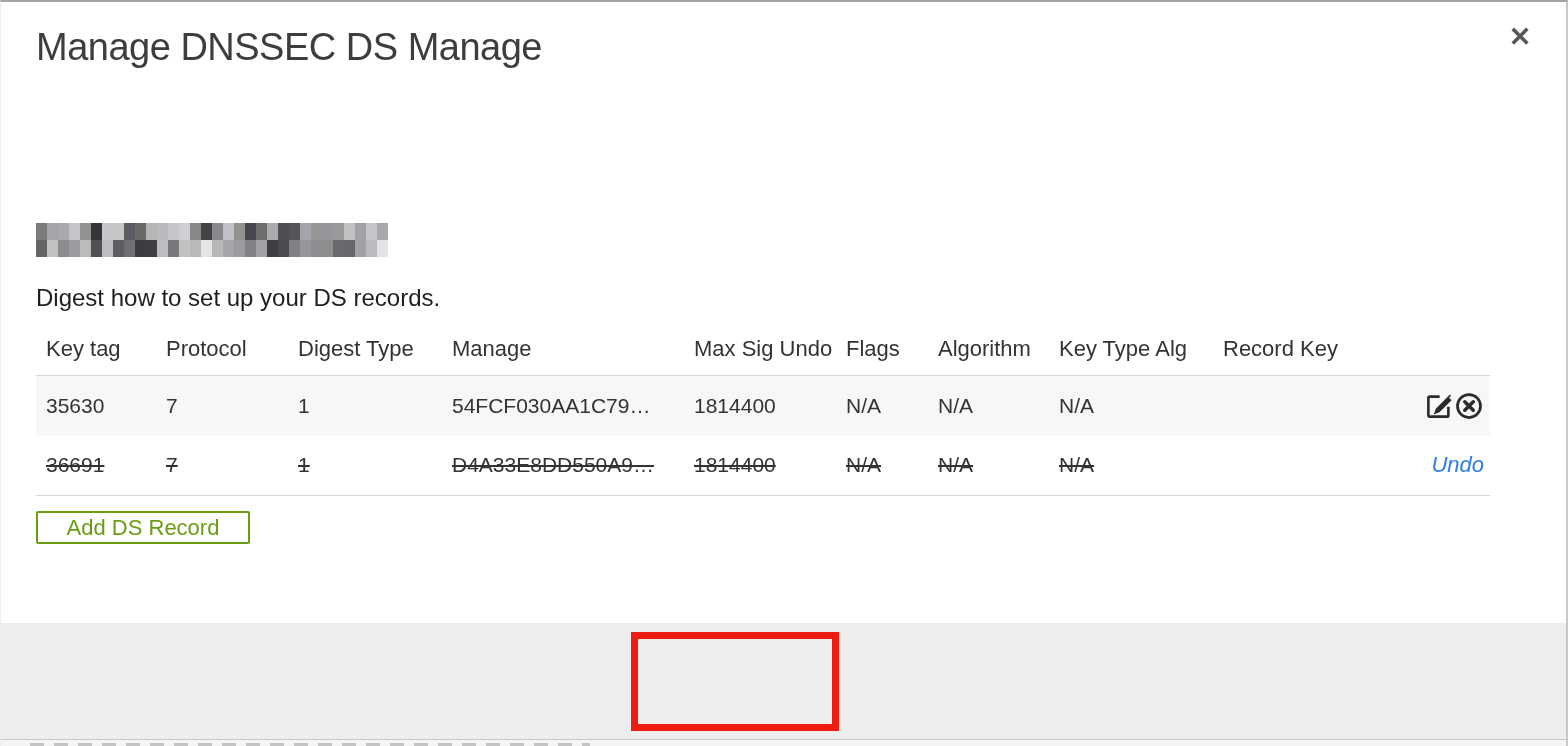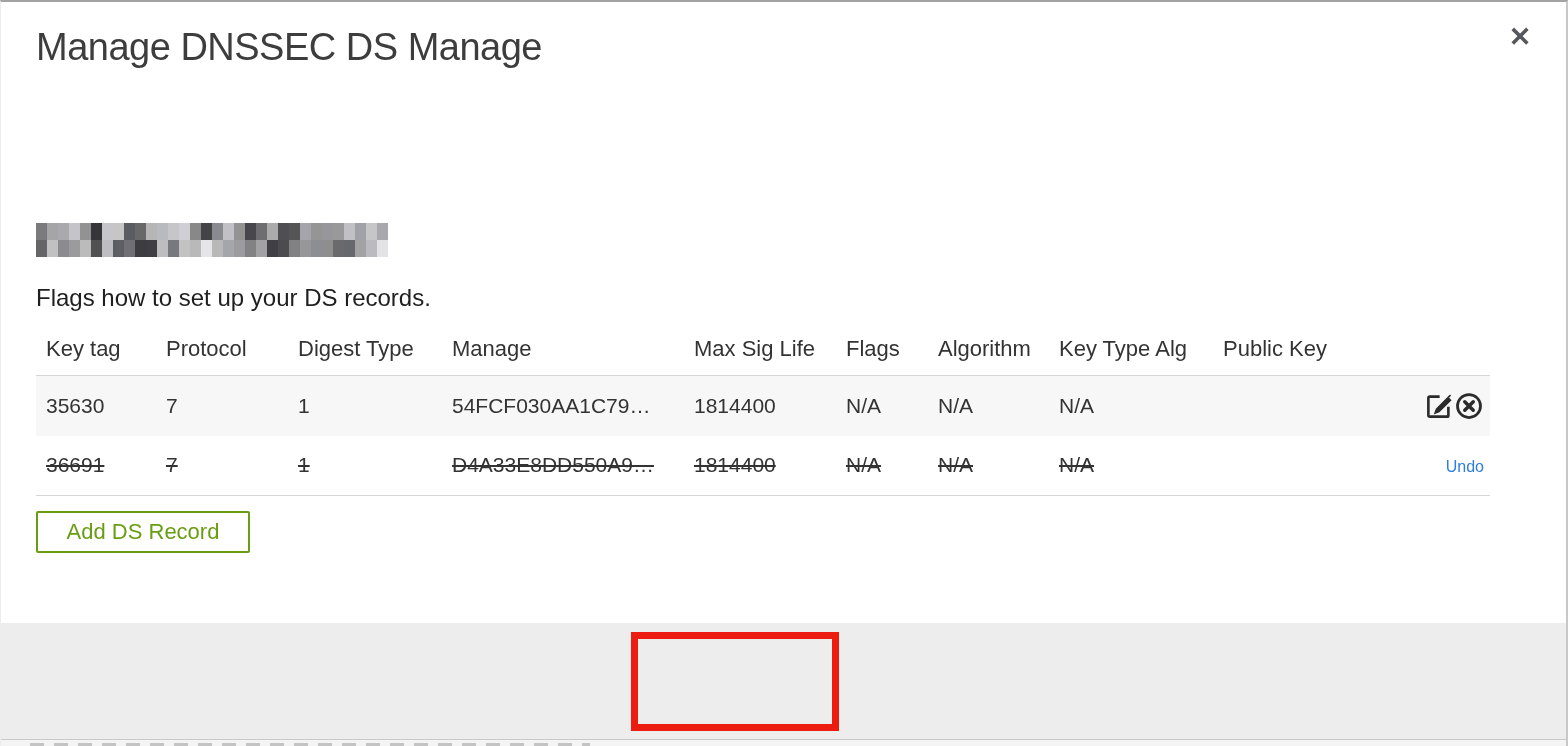--- a/index.html
+++ b/index.html
@@ -51,23 +51,23 @@
   .cell-actions { text-align:right; padding-right:6px !important; }
   .icon-btn {
     display:inline-block; width:30px; height:30px; vertical-align:middle;
     background:none; border:none; padding:0; cursor:pointer;
   }
   .icon-btn svg { width:30px; height:30px; display:block; }
   .link {
     color:#2f7de1; text-decoration:none; cursor:pointer; background:none; border:none; padding:0;
     font-family:"Liberation Sans",sans-serif;
   }
-  .undo-link { font-size:16px; }
+  .undo-link { font-size:22px;font-style:italic; }
   .add-btn {
-    position:absolute; left:36px; top:511px; width:214px; height:42px;
+    position:absolute; left:36px; top:511px; width:214px; height:33px;
     background:#ffffff; border:2px solid #6a9c14; border-radius:2px;
     color:#6a9c14; font-size:22px; cursor:pointer;
     font-family:"Liberation Sans",sans-serif;
   }
   .footer {
     position:absolute; left:0; top:623px; width:1568px; height:116px;
     background:#ededed;
   }
   .annotation-rect {
     position:absolute; left:631px; top:632px; width:208px; height:99px;
@@ -149,46 +149,46 @@
     <i style="background: rgb(151, 151, 154);"></i>
     <i style="background: rgb(141, 141, 148);"></i>
     <i style="background: rgb(142, 142, 142);"></i>
     <i style="background: rgb(106, 106, 108);"></i>
     <i style="background: rgb(103, 103, 110);"></i>
     <i style="background: rgb(162, 162, 165);"></i>
     <i style="background: rgb(186, 186, 192);"></i>
     <i style="background: rgb(227, 227, 230);"></i>
   </div>
 
-<div class="subtitle">Flags how to set up your DS records.</div>
+<div class="subtitle">Digest how to set up your DS records.</div>
 
 <table class="ds-table">
   <colgroup>
     <col style="width:120px">
       <col style="width:132px">
       <col style="width:154px">
     <col style="width:242px">
       <col style="width:152px">
       <col style="width:92px">
     <col style="width:121px">
       <col style="width:164px">
       <col style="width:140px">
     <col style="width:137px">
   </colgroup>
   <thead>
     <tr>
       <th>Key tag</th>
       <th>Protocol</th>
       <th>Digest Type</th>
       <th>Manage</th>
-      <th>Max Sig Life</th>
+      <th>Max Sig Undo</th>
       <th>Flags</th>
       <th>Algorithm</th>
       <th>Key Type Alg</th>
-      <th>Public Key</th>
+      <th>Record Key</th>
       <th></th>
     </tr>
   </thead>
   <tbody>
     <tr class="row-normal">
       <td><span class="val">35630</span></td>
       <td><span class="val">7</span></td>
       <td><span class="val">1</span></td>
       <td><span class="val">54FCF030AA1C79…</span></td>
       <td><span class="val">1814400</span></td>

